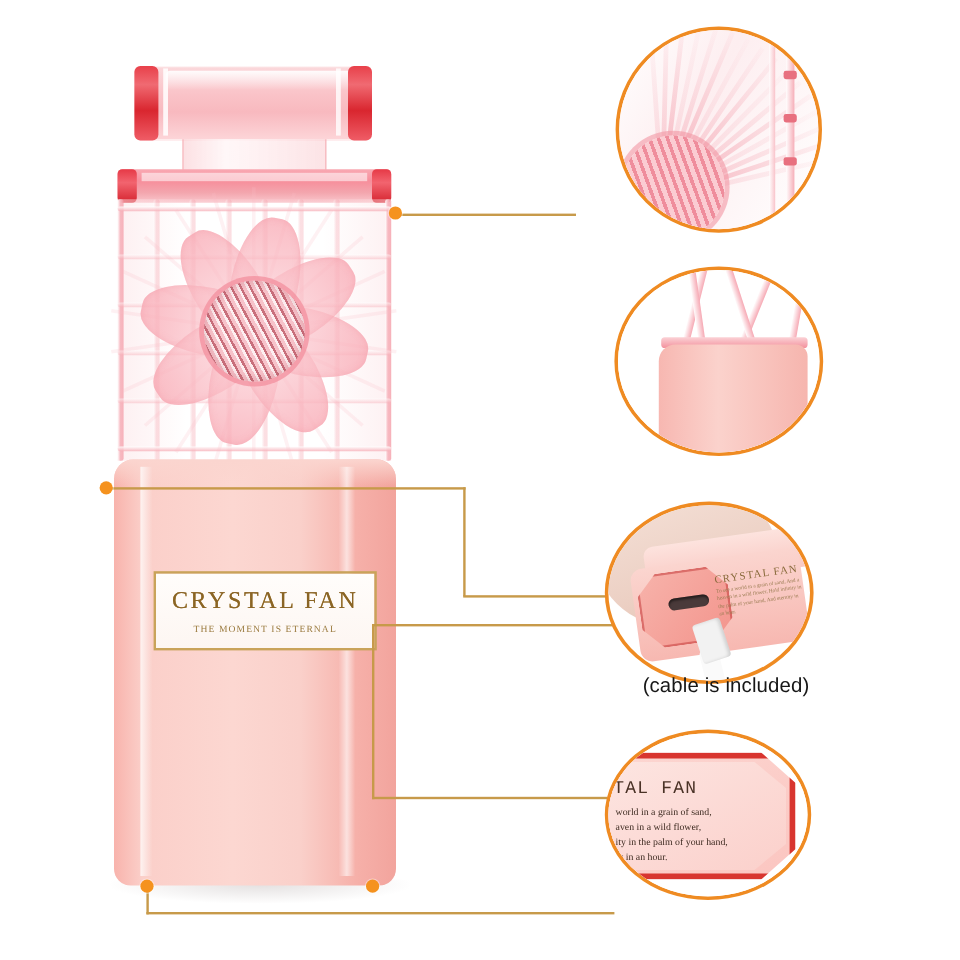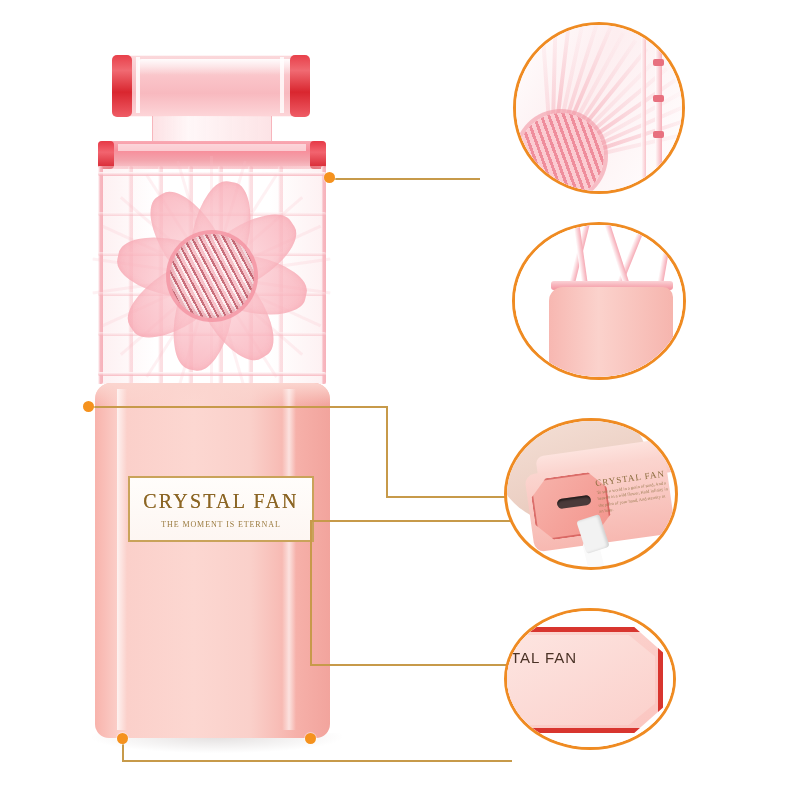--- a/index.html
+++ b/index.html
@@ -188,21 +188,21 @@
   
   .c4{left:504px;top:608px;width:166px;height:136px;}
   .c4 .bg{position:absolute;inset:0;background:#fff;}
   .c4 .pad{position:absolute;left:-24px;top:16px;width:180px;height:106px;
     background:linear-gradient(150deg,#fcd8d3,#fbc5c0);
     clip-path:polygon(16% 0,84% 0,100% 24%,100% 76%,84% 100%,16% 100%,0 76%,0 24%);
     box-shadow:inset 0 0 0 5px #d8352f;}
   .c4 .padin{position:absolute;left:-16px;top:24px;width:164px;height:90px;
     background:linear-gradient(150deg,#fde6e2,#fbd0cb);
     clip-path:polygon(16% 0,84% 0,100% 24%,100% 76%,84% 100%,16% 100%,0 76%,0 24%);}
-  .c4 .t{position:absolute;left:4px;top:38px;font-family:Liberation Sans, sans-serif;
+  .c4 .t{position:absolute;left:4px;top:38px;font-family:Liberation Mono, monospace;
     font-size:15px;letter-spacing:1px;color:#4a3226;text-align:center;}
   .c4 .p{position:absolute;left:6px;top:60px;width:140px;
     font-family:"Liberation Serif", serif;font-size:8.2px;line-height:1.55;color:#3d2a20;}
 </style>
 </head>
 <body>
 
 <div class="stage">
 
   <div class="product">
@@ -356,22 +356,29 @@
     <div class="oct"></div>
     <div class="port"></div>
     <div class="cable"></div>
     <div class="plug"></div>
     <div class="lbl">
       <div class="lbl-t">CRYSTAL FAN</div>
       <div class="lbl-p">To see a world in a grain of sand, And a heaven in a wild flower, Hold infinity in the palm of your hand, And eternity in an hour.</div>
     </div>
   </div>
   <div class="cap" style="left:430px;top:562px;width:350px;">
+    <div>(cable is included)</div>
   </div>
 
   <div class="callout c4">
     <div class="bg"></div>
     <div class="pad"></div>
     <div class="padin"></div>
     <div class="t">TAL FAN</div>
+    <div class="p">
+      <div>world in a grain of sand,</div>
+      <div>aven in a wild flower,</div>
+      <div>ity in the palm of your hand,</div>
+      <div>ty in an hour.</div>
+    </div>
   </div>
 
 </div>
 
 </body></html>

